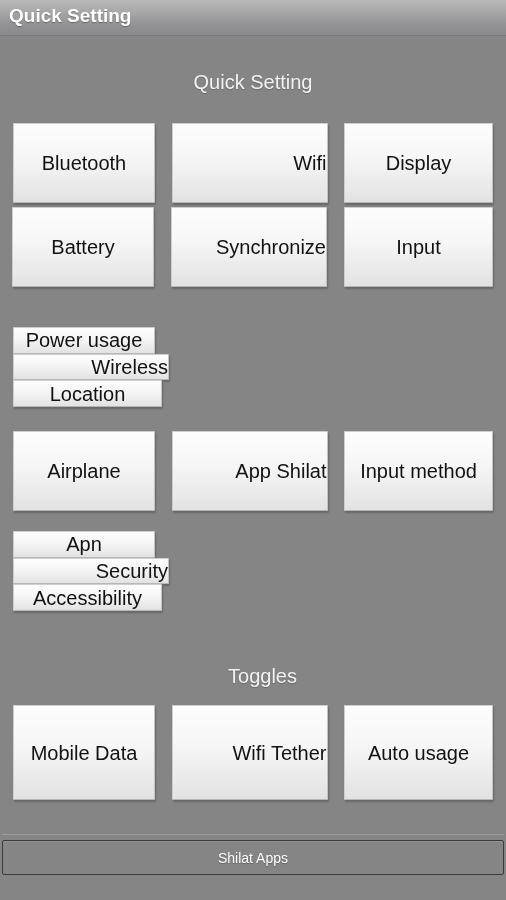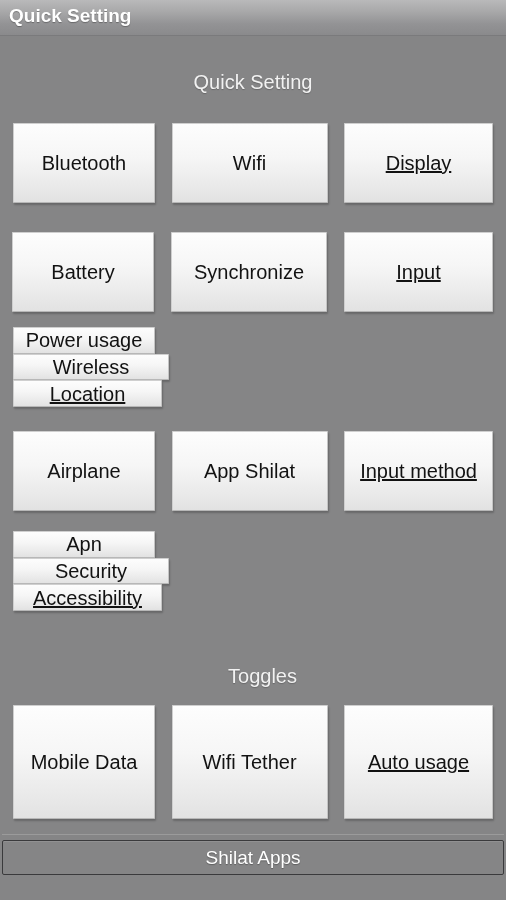--- a/index.html
+++ b/index.html
@@ -97,48 +97,48 @@
     font-family:"Liberation Sans", sans-serif;
     line-height:1;
     white-space:nowrap;
     overflow:visible;
     cursor:pointer;
     user-select:none;
   }
   .qs-button .btn-label { display:block; }
 
   .col-left   { width:142px;justify-content:center; }
-  .col-mid    { width:156px; }
-  .col-right  { width:149px;text-decoration:underline; }
+  .col-mid    { width:156px;justify-content:flex-end; }
+  .col-right  { width:149px; }
 
   .settings-row  { height:80px; }
   .settings-row .qs-button { height:80px; }
 
   .toggles-row   { height:89px; }
-  .toggles-row .qs-button { height:114px; }
+  .toggles-row .qs-button { height:95px; }
 
   
   #footer-bar {
     position:absolute;
     left:2px;
     top:804px;
     width:502px;
     height:35px;
     background:#858586;
     border:1px solid #3a3a3c;
     border-radius:2px;
     display:flex;
     align-items:center;
     justify-content:center;
     box-shadow:inset 0 1px 0 rgba(255,255,255,0.10);
     cursor:pointer;
   }
   #footer-bar .footer-text {
     color:#ffffff;
-    font-size:19px;
+    font-size:14px;
     text-shadow:0 1px 1px rgba(0,0,0,0.30);
     white-space:nowrap;
     text-align:center;
   }
   #footer-divider {
     position:absolute;
     left:2px; top:798px;
     width:502px; height:1px;
     background:rgba(255,255,255,0.18);
   }
@@ -159,21 +159,21 @@
       <span class="btn-label">Bluetooth</span>
     </div>
     <div class="qs-button col-mid">
       <span class="btn-label">Wifi</span>
     </div>
     <div class="qs-button col-right">
       <span class="btn-label">Display</span>
     </div>
   </div>
 
-  <div class="grid-row settings-row" style="top:196px;padding-left:12px;">
+  <div class="grid-row settings-row" style="top:171px;padding-left:12px;">
     <div class="qs-button col-left">
       <span class="btn-label">Battery</span>
     </div>
     <div class="qs-button col-mid">
       <span class="btn-label">Synchronize</span>
     </div>
     <div class="qs-button col-right">
       <span class="btn-label">Input</span>
     </div>
   </div>

